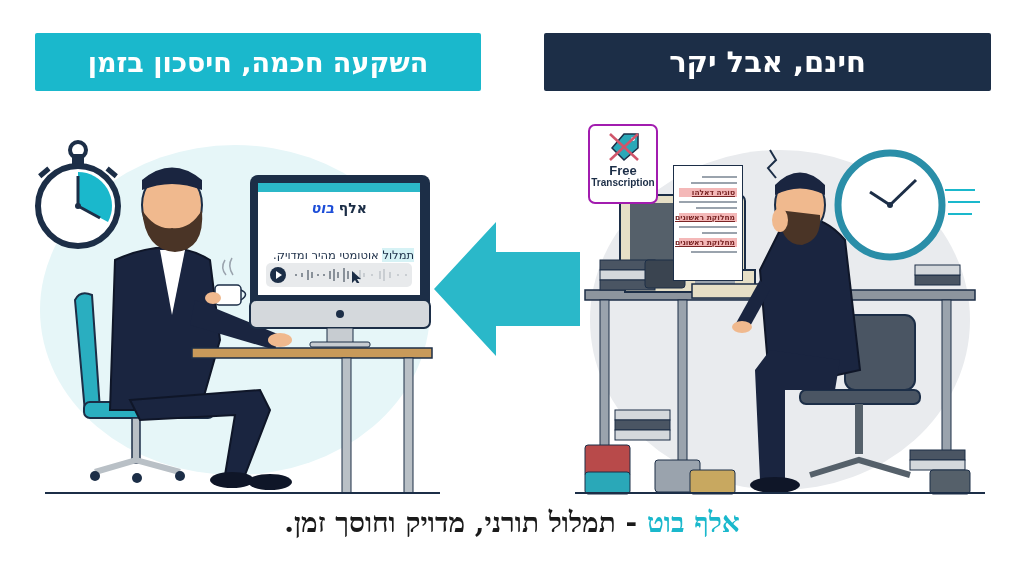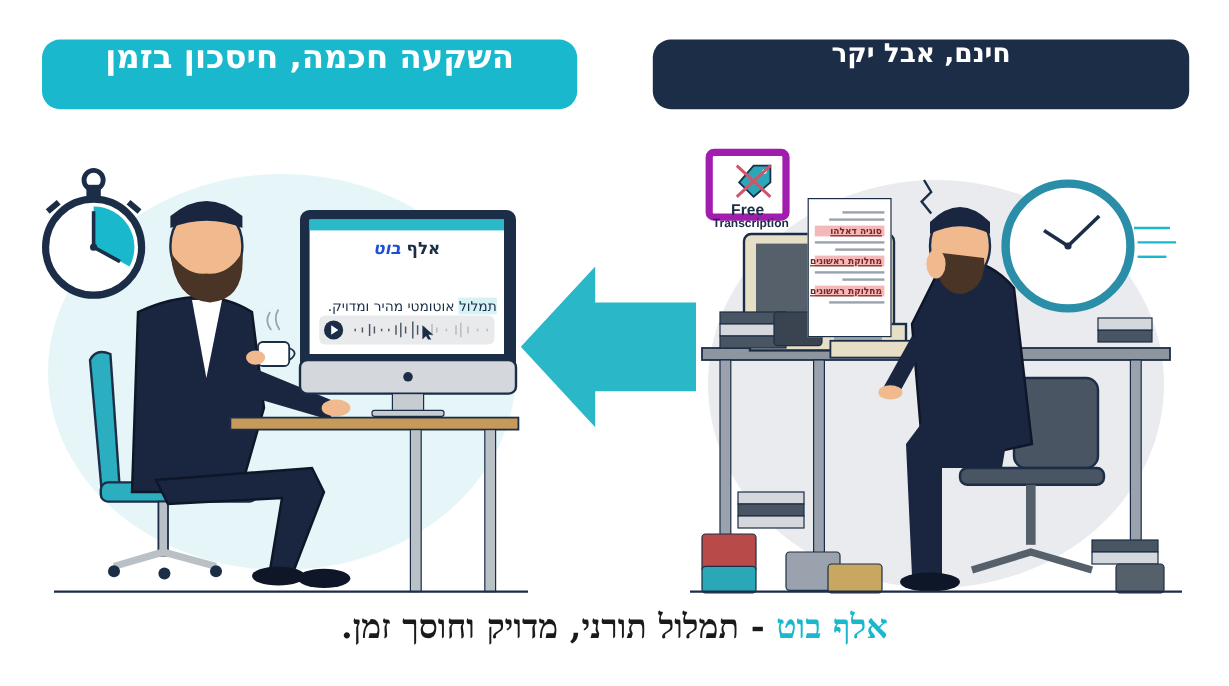--- a/index.html
+++ b/index.html
@@ -1,26 +1,26 @@
 <!DOCTYPE html>
 <html><head>
   <meta charset="utf-8">
   <style>
     * { box-sizing: border-box; margin: 0; padding: 0; }
     html, body { width: 1024px; height: 572px; overflow: hidden; background: #ffffff; }
     body { position: relative; font-family: "DejaVu Sans", sans-serif; }
 
     .banner {
-      position: absolute; top: 33px; height: 58px; border-radius: 15px;
-      display: flex; align-items: flex-start; justify-content: center;
+      position: absolute; top: 33px; height: 58px; border-radius: 2px;
+      display: flex; align-items: center; justify-content: center;
       color: #ffffff; font-weight: bold; font-size: 27px; direction: rtl;
       font-family: "DejaVu Sans", sans-serif;
     }
     .banner-left { left: 35px; width: 446px; background: #1ab8cc; }
-    .banner-right { left: 544px; width: 447px; background: #1c2e47; font-size: 22px; }
+    .banner-right { left: 544px; width: 447px; background: #1c2e47; font-size: 29px; }
 
     .scene { position: absolute; top: 110px; height: 385px; }
     .scene-left { left: 20px; width: 430px; }
     .scene-right { left: 570px; width: 430px; }
     .scene svg { width: 100%; height: 100%; display: block; }
 
     .monitor-screen {
       position: absolute; left: 258px; top: 183px; width: 162px; height: 112px;
       background: #ffffff; direction: rtl; text-align: center; padding-top: 14px;
       font-family: "DejaVu Sans", sans-serif;
@@ -47,22 +47,22 @@
       position: absolute; left: 434px; top: 222px; width: 146px; height: 134px;
     }
     .arrow svg { position: absolute; left: 0; top: 0; }
     .arrow-text {
       position: absolute; left: 50px; top: 38px; width: 92px; direction: rtl; text-align: center;
       color: #ffffff; font-weight: bold; font-size: 19px; line-height: 26px;
       font-family: "DejaVu Sans", sans-serif;
     }
 
     .free-badge {
-      position: absolute; left: 588px; top: 124px; width: 70px; height: 60px;
-      background: #fff; border: 6px solid #a21caf; border-radius: 7px; text-align: center;
+      position: absolute; left: 588px; top: 124px; width: 70px; height: 80px;
+      background: #fff; border: 2px solid #a21caf; border-radius: 7px; text-align: center;
       font-family: "Liberation Sans", sans-serif;
     }
     .free-badge .free { font-weight: bold; font-size: 13px; color: #1c2e47; margin-top: 38px; line-height: 13px; }
     .free-badge .trans { font-weight: bold; font-size: 10px; color: #1c2e47; line-height: 11px; }
 
     .doc {
       position: absolute; left: 673px; top: 165px; width: 70px; height: 116px; background: #fff;
       border: 1.5px solid #1c2e47; direction: rtl; font-size: 7.5px; color: #7a2525;
       font-family: "DejaVu Sans", sans-serif; padding: 6px 5px;
     }

